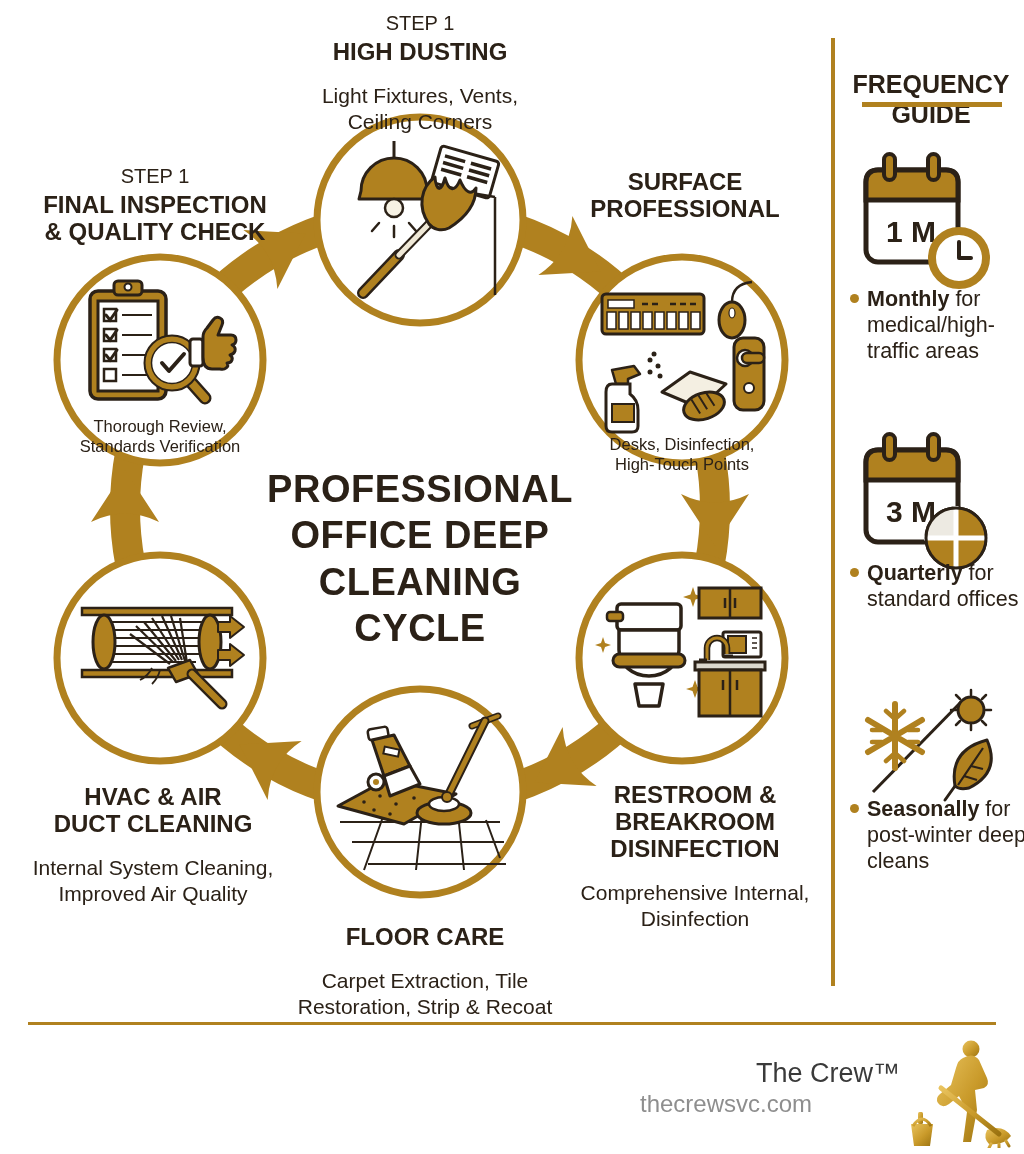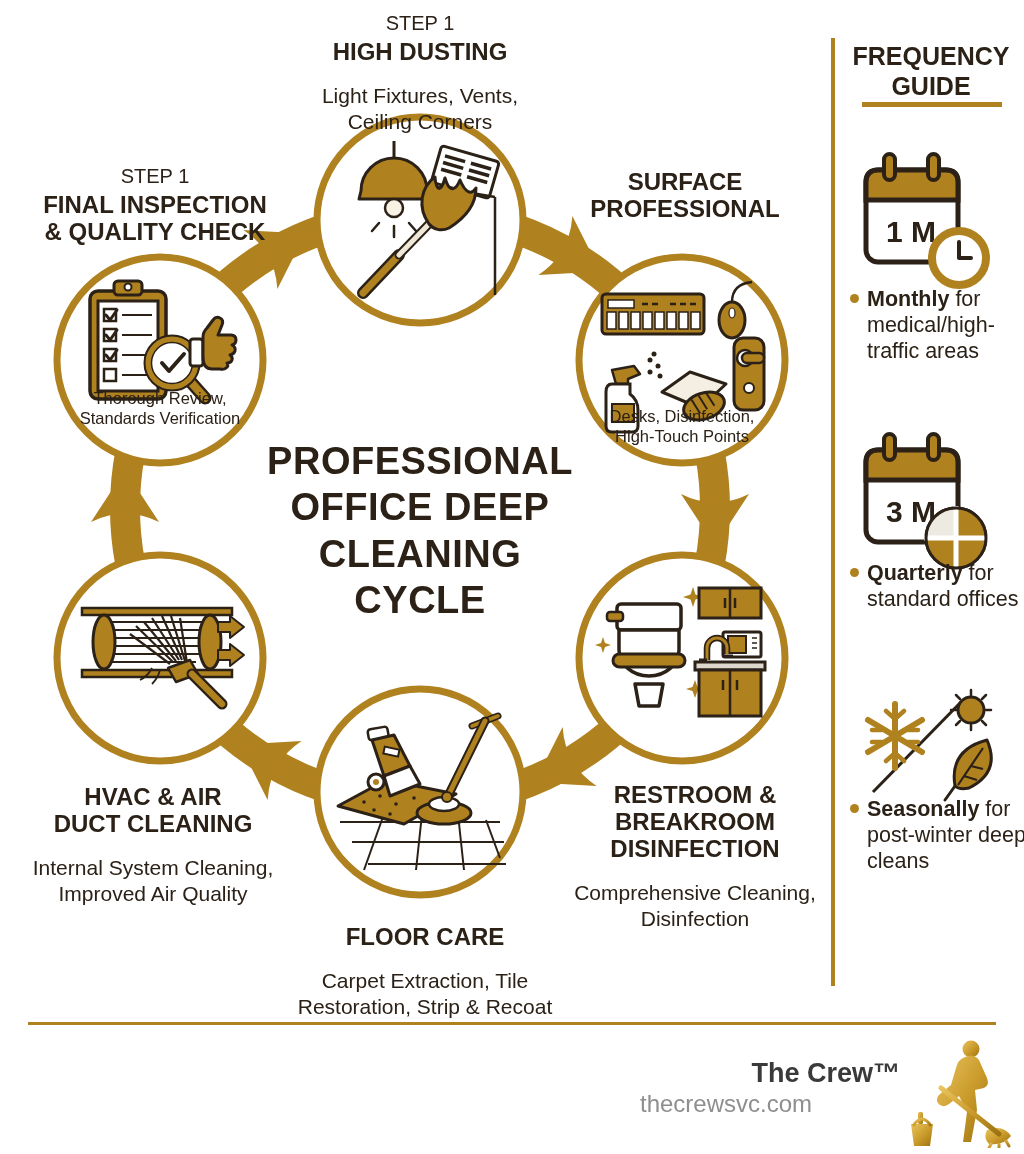--- a/index.html
+++ b/index.html
@@ -1,34 +1,34 @@
 <!DOCTYPE html>
 <html style="--gold: #B0811F; --dark: #2B2117; --text-gray: #8E8E8E;"><head>
 <meta charset="utf-8">
 <style>
   :root{ --gold:#B0811F; --dark:#2B2117; --text-gray:#8E8E8E; }
   *{box-sizing:border-box;}
   html,body{margin:0;padding:0;background:#fff;}
   body{font-family:"Liberation Sans",sans-serif;color:var(--dark);}
   .canvas{position:relative;width:1024px;height:1154px;background:#fff;overflow:hidden;}
   .abs{position:absolute;}
-  .prelines{white-space:pre-line;}
+  .prelines{white-space:pre-line;margin-top:28px;}
   .step-block{position:absolute;text-align:center;color:var(--dark);}
   .step-num{font-size:20px;line-height:1.15;}
   .step-title{font-size:24px;font-weight:bold;line-height:1.13;margin-top:3px;}
   .step-sub{font-size:21px;line-height:1.22;margin-top:18px;}
   .circle-caption{position:absolute;text-align:center;font-size:16.5px;line-height:1.22;color:var(--dark);}
   .center-title{position:absolute;text-align:center;font-weight:bold;font-size:38px;line-height:1.22;color:var(--dark);letter-spacing:.5px;}
   .vline{position:absolute;background:var(--gold);}
   .hline{position:absolute;background:var(--gold);}
   .fg-title{position:absolute;text-align:center;font-size:25px;font-weight:bold;line-height:1.18;color:var(--dark);}
   .fg-underline{position:absolute;background:var(--gold);height:5px;}
   .fg-item{position:absolute;width:162px;font-size:21.5px;line-height:1.22;color:var(--dark);}
   .bullet{position:absolute;left:-17px;top:8px;width:9px;height:9px;border-radius:50%;background:var(--gold);}
-  .brand{position:absolute;font-size:27px;font-weight:bold;text-align:right;color:#3a3a3a;}
+  .brand{position:absolute;font-size:27px;font-weight:normal;text-align:right;color:#3a3a3a;}
   .site{position:absolute;font-size:24px;text-align:left;color:var(--text-gray);}
   
   .gf{fill:var(--gold);} .wf{fill:#fff;} .df{fill:var(--dark);} .cf{fill:#F4EFE2;}
   .ds{stroke:var(--dark);} .gs{stroke:var(--gold);} .nf{fill:none;}
   svg{display:block;}
 </style>
 </head>
 <body>
 
 <div class="canvas">
@@ -218,21 +218,21 @@
     <div class="step-title prelines">SURFACE
 PROFESSIONAL</div>
   </div>
   <div class="circle-caption prelines" style="left:584px;top:406px;width:196px">Desks, Disinfection,
 High-Touch Points</div>
 
   <div class="step-block" style="left:565px;top:778px;width:260px">
     <div class="step-title prelines">RESTROOM &amp;
 BREAKROOM
 DISINFECTION</div>
-    <div class="step-sub prelines">Comprehensive Cleaning,
+    <div class="step-sub prelines">Comprehensive Internal,
 Disinfection</div>
   </div>
 
   <div class="step-block" style="left:285px;top:920px;width:280px">
     <div class="step-title prelines">FLOOR CARE</div>
     <div class="step-sub prelines">Carpet Extraction, Tile
 Restoration, Strip &amp; Recoat</div>
   </div>
 
   <div class="step-block" style="left:23px;top:780px;width:260px">

